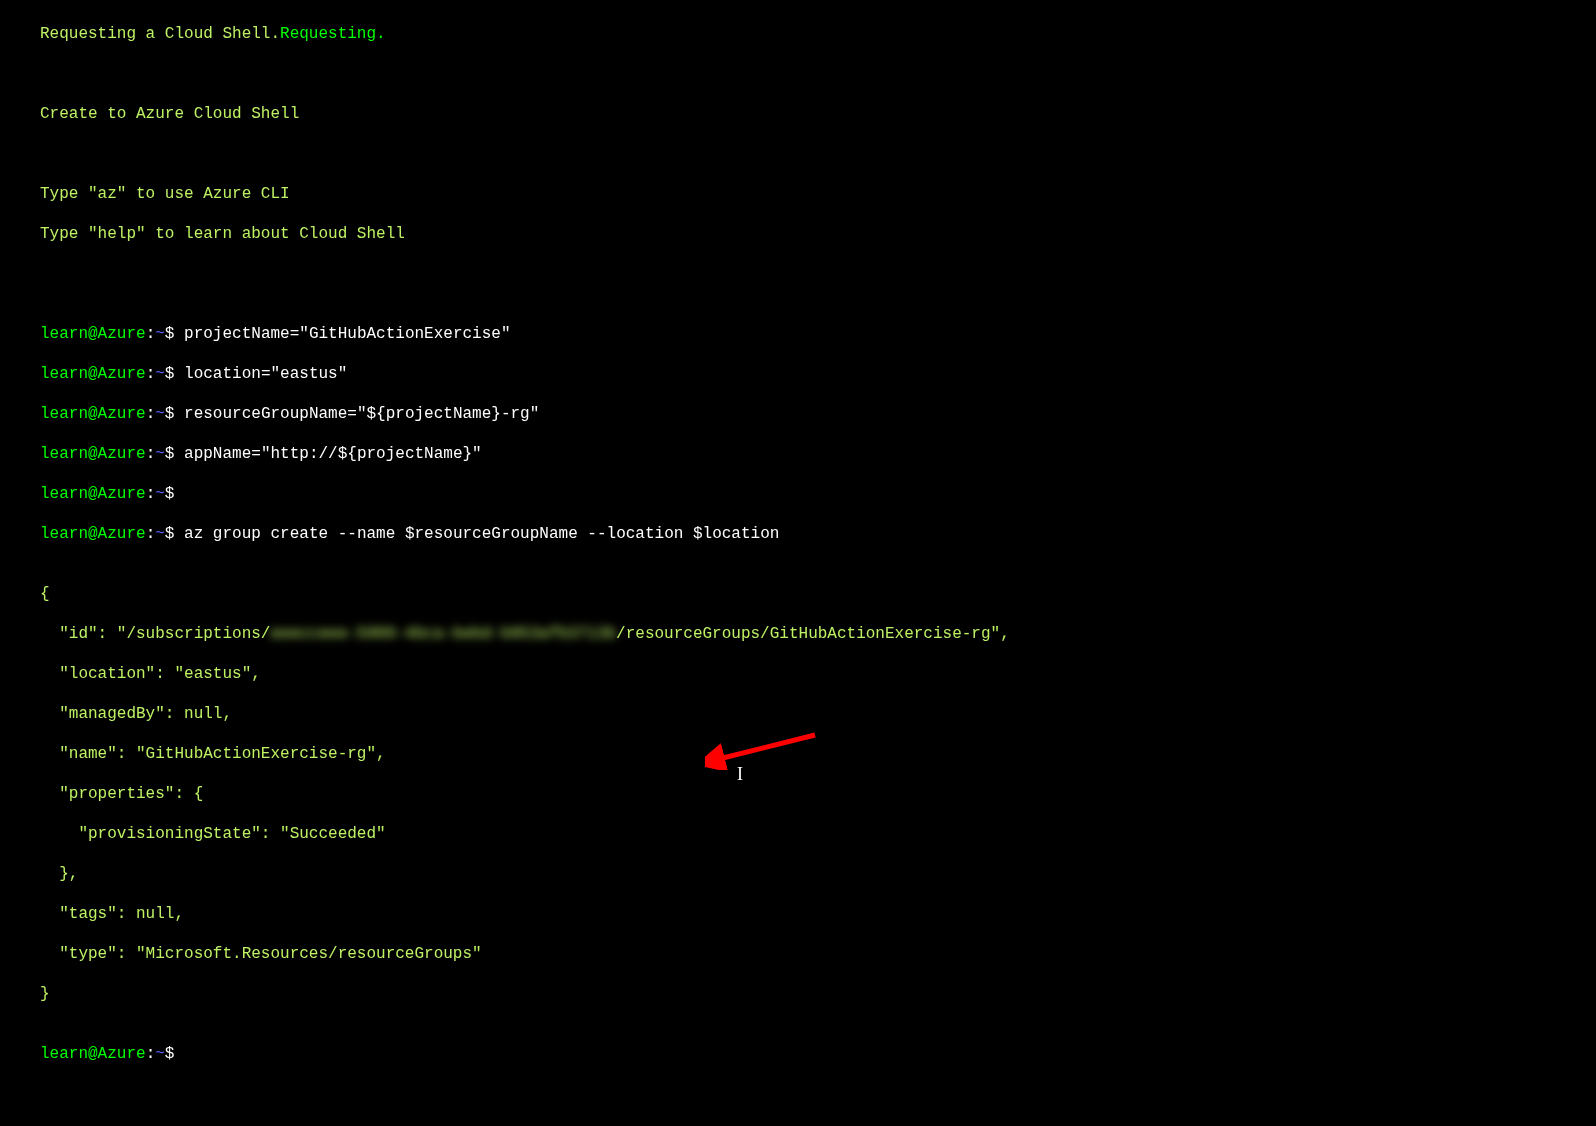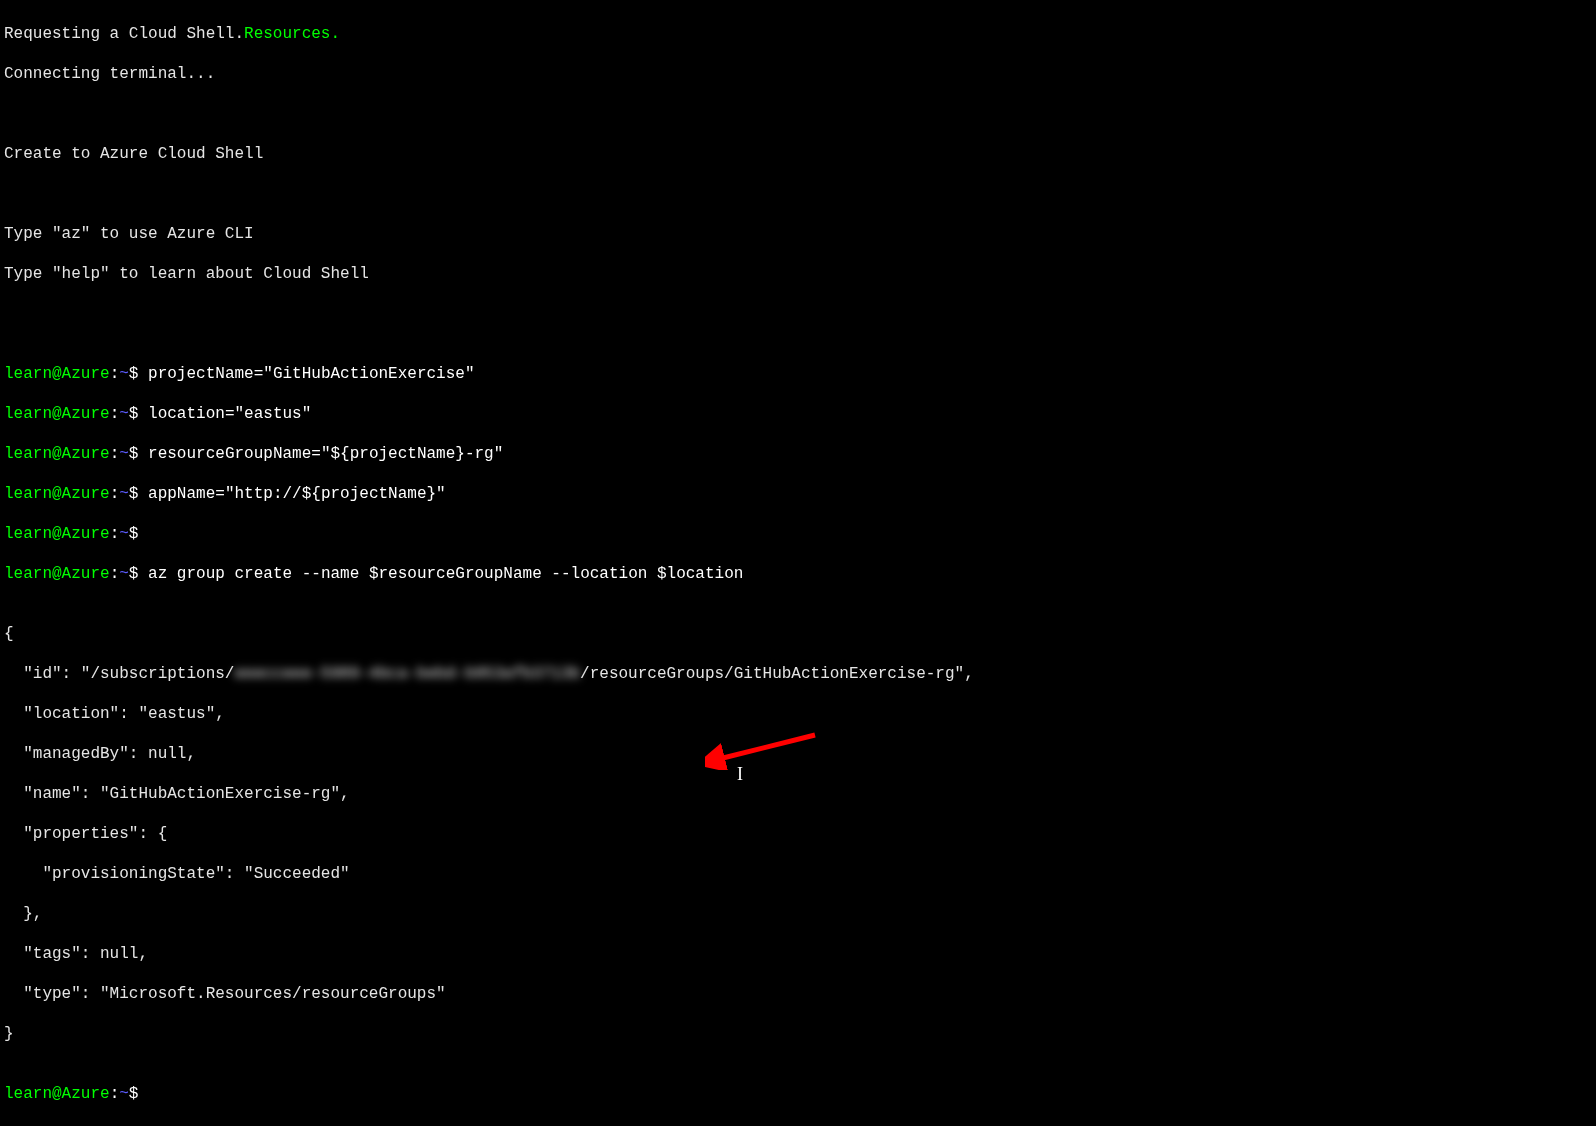--- a/index.html
+++ b/index.html
@@ -11,26 +11,26 @@
     font-size: 16px;
     line-height: 1.25;
     width: 1596px;
   }
   .terminal {
     padding: 4px;
     white-space: pre;
   }
   .line { min-height: 20px; }
   .green { color: #00ff00; }
-  .prompt-user { color: #00ff00; }
+  .prompt-user { color: #00ff00; margin-left: 36px; }
   .prompt-colon { color: #fff; }
   .prompt-path { color: #5c5cff; }
   .prompt-dollar { color: #fff; }
   .cmd { color: #fff; }
-  .output { color: #e5e5e5; }
+  .output { color: #bef264; margin-left: 36px; }
   .blur {
     filter: blur(4px);
     -webkit-filter: blur(4px);
   }
   .arrow {
     position: absolute;
     left: 705px;
     top: 730px;
     pointer-events: none;
   }
@@ -41,22 +41,21 @@
     color:#fff;
     font-family:serif;
     font-size:18px;
   }
   .rel { position: relative; }
 </style>
 </head>
 <body>
 
 <div class="terminal rel">
-<div class="line"><span class="output">Requesting a Cloud Shell.</span><span class="green">Resources.</span></div>
-<div class="line output">Connecting terminal...</div>
+<div class="line"><span class="output">Requesting a Cloud Shell.</span><span class="green">Requesting.</span></div>
 <div class="line">&nbsp;</div>
 <div class="line output">Create to Azure Cloud Shell</div>
 <div class="line">&nbsp;</div>
 <div class="line output">Type "az" to use Azure CLI</div>
 <div class="line output">Type "help" to learn about Cloud Shell</div>
 <div class="line">&nbsp;</div>
 
 <div class="line"><span class="prompt-user">learn@Azure</span><span class="prompt-colon">:</span><span class="prompt-path">~</span><span class="prompt-dollar">$</span> <span class="cmd">projectName="GitHubActionExercise"</span></div>
 <div class="line"><span class="prompt-user">learn@Azure</span><span class="prompt-colon">:</span><span class="prompt-path">~</span><span class="prompt-dollar">$</span> <span class="cmd">location="eastus"</span></div>
 <div class="line"><span class="prompt-user">learn@Azure</span><span class="prompt-colon">:</span><span class="prompt-path">~</span><span class="prompt-dollar">$</span> <span class="cmd">resourceGroupName="${projectName}-rg"</span></div>

